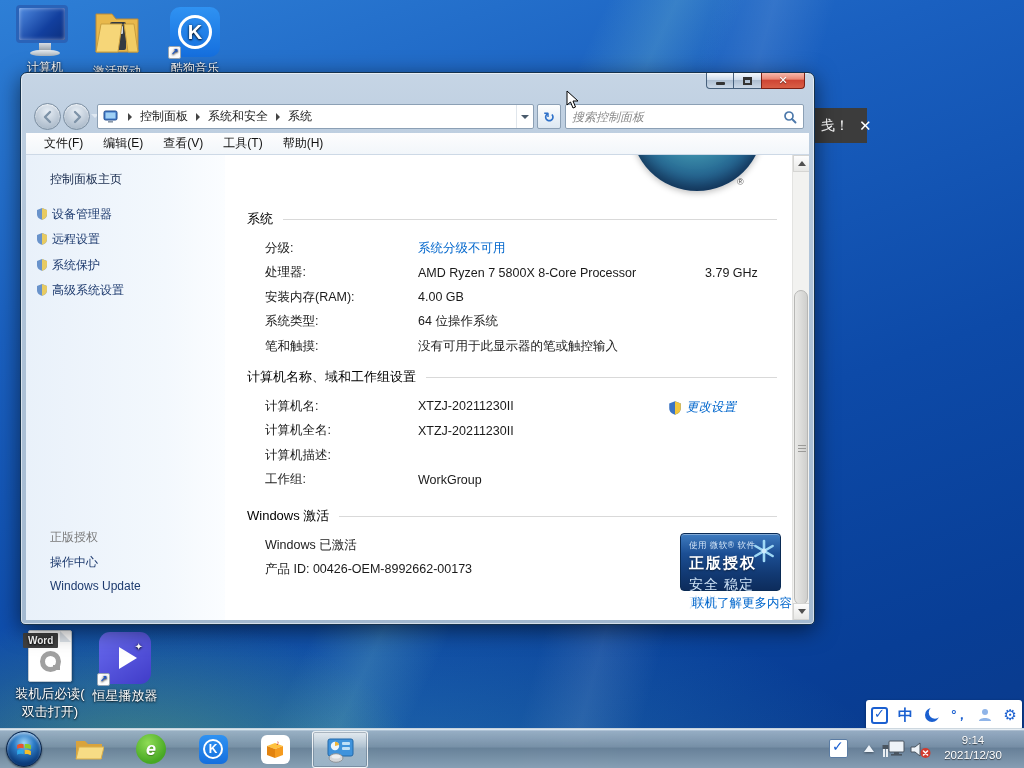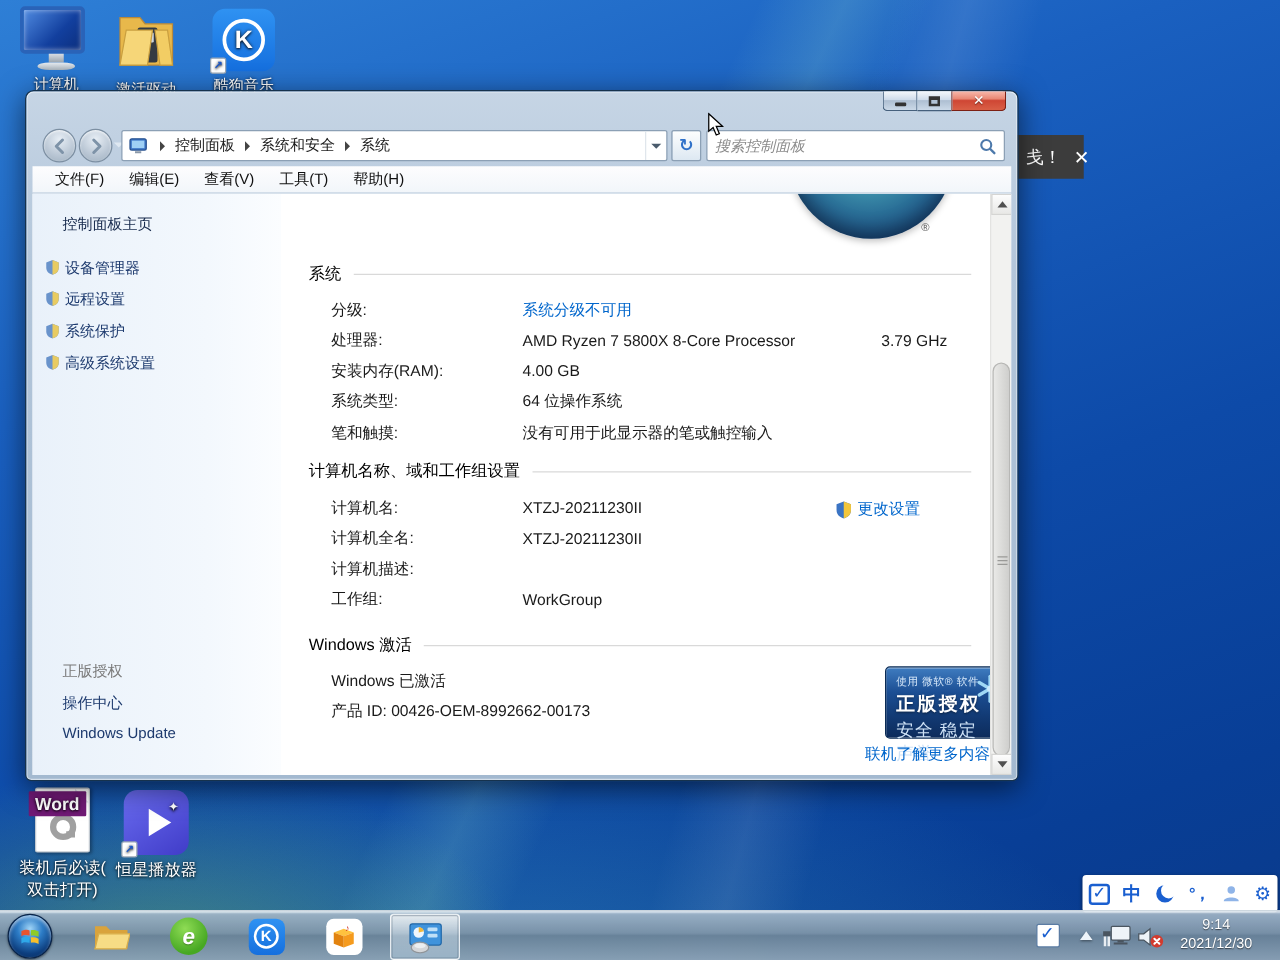--- a/index.html
+++ b/index.html
@@ -37,21 +37,21 @@
   
   .kg-sq { width:50px; height:50px; border-radius:10px; background:linear-gradient(180deg,#2f92f2,#156fde);
            display:flex; align-items:center; justify-content:center; }
   .kg-ring { width:34px; height:34px; border:3px solid #fff; border-radius:50%; color:#fff; font-weight:bold;
              font-size:20px; line-height:28px; text-align:center; }
 
   
   .doc-page { width:44px; height:52px; background:#fff; border:1px solid #c3cad1; border-radius:2px; position:relative;
               box-shadow:1px 1px 3px rgba(0,0,0,.35); }
   .doc-fold { position:absolute; right:0; top:0; width:0; height:0; border-left:11px solid #dde3e9; border-top:11px solid rgba(13,71,161,0); }
-  .doc-badge { position:absolute; left:-6px; top:2px; background:#701a75; color:#fff; font-size:14px; font-weight:bold;
+  .doc-badge { position:absolute; left:-6px; top:2px; background:#404040; color:#fff; font-size:10px; font-weight:bold;
                padding:2px 5px; border-radius:1px;text-align:center; }
   .doc-logo { position:absolute; left:11px; top:20px; width:21px; height:21px; border:5px solid #a0a0a0; border-radius:50%; }
   .doc-logo:after { content:""; position:absolute; right:-4px; bottom:-3px; width:7px; height:5px; background:#a0a0a0; }
 
   
   .sp-sq { width:52px; height:52px; border-radius:11px; background:linear-gradient(145deg,#6a6cf0,#403cc8);
            display:flex; align-items:center; justify-content:center; position:relative; }
   .sp-tri { width:0; height:0; border-left:18px solid #fff; border-top:11px solid transparent; border-bottom:11px solid transparent; margin-left:6px; }
   .sp-star { position:absolute; right:8px; top:9px; color:#fff; font-size:10px; }
 
@@ -114,21 +114,21 @@
   .row .extra { position:absolute; left:458px; }
   .bluelink { color:#0066cc; cursor:pointer; }
 
   .orb { position:absolute; left:406px; top:-96px; width:132px; height:132px; border-radius:50%;
          background:radial-gradient(circle at 48% 42%, #63b7c8 0%, #3f93ad 35%, #2a6f97 55%, #1b4c80 75%, #123a68 100%);
          box-shadow:inset 0 -6px 14px rgba(0,0,0,.35), 0 2px 6px rgba(0,0,0,.25); }
   .orb-reg { position:absolute; left:512px; top:22px; font-size:9px; color:#555; }
 
   .badge { position:absolute; left:455px; top:378px; width:101px; height:58px; border-radius:4px;
            background:linear-gradient(180deg,#3f7cc0 0%,#1c4f94 35%,#123a74 70%,#0d2c5c 100%);
-           border:1px solid #0a2b55; color:#fff; padding:6px 18px 4px 8px; box-shadow:inset 0 1px 0 rgba(255,255,255,.35);margin-left:28px; }
+           border:1px solid #0a2b55; color:#fff; padding:6px 18px 4px 8px; box-shadow:inset 0 1px 0 rgba(255,255,255,.35); }
   .badge .l1 { font-size:8.5px; color:#d8e9fa; letter-spacing:.5px; }
   .badge .l2 { font-size:15px; font-weight:bold; letter-spacing:2px; margin:2px 0 3px 0; text-shadow:0 1px 2px rgba(0,0,0,.5); }
   .badge .l3 { font-size:14px; color:#cfe3f7; letter-spacing:1px; }
   .badge svg { position:absolute; right:3px; top:4px; }
 
   .vscroll { position:absolute; right:0; top:0; bottom:0; width:17px; background:#f2f2f0; border-left:1px solid #e3e3e1; }
   .sbtn { position:absolute; left:0; width:17px; height:17px; background:linear-gradient(#fdfdfd,#e8e8e6); border:1px solid #d5d5d3;
           display:flex; align-items:center; justify-content:center; }
   .sthumb { position:absolute; left:1px; width:14px; top:135px; height:315px; border-radius:8px;
             background:linear-gradient(90deg,#e9e9e7,#cfcfcd); border:1px solid #b7b7b5; }
@@ -369,21 +369,21 @@
           <div class="row">
               <span class="lab">计算机描述:</span>
               <span></span>
             </div>
           <div class="row">
               <span class="lab">工作组:</span>
               <span>WorkGroup</span>
             </div>
         </div>
       </div>
-      <div class="abs" style="left:443px; top:244px; display:flex; align-items:center; gap:4px; position:absolute;">
+      <div class="abs" style="left:443px; top:244px; display:flex; align-items:center; gap:4px; position:absolute;font-style:italic;">
         <svg width="14" height="15" viewBox="0 0 12 13">
             <path d="M6,1 L11,3 V7 C11,10.5 8.6,12 6,12.8 C3.4,12 1,10.5 1,7 V3 Z" fill="#3b74c4"></path>
             <path d="M6,1 L11,3 V7 C11,10.5 8.6,12 6,12.8 Z" fill="#f3c63b"></path>
           </svg>
         <span class="bluelink">更改设置</span>
       </div>
 
       <div class="section" style="top:352px;">
         <div class="sec-head">
             <span>Windows 激活</span>

